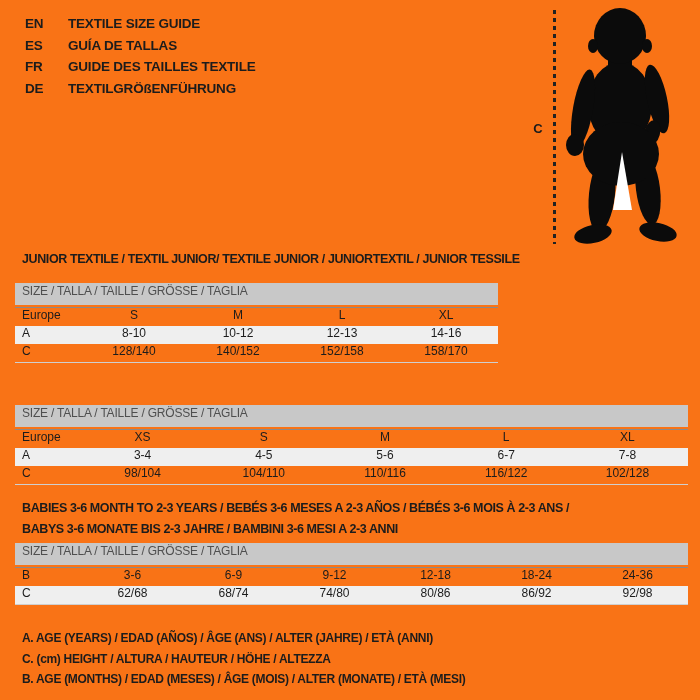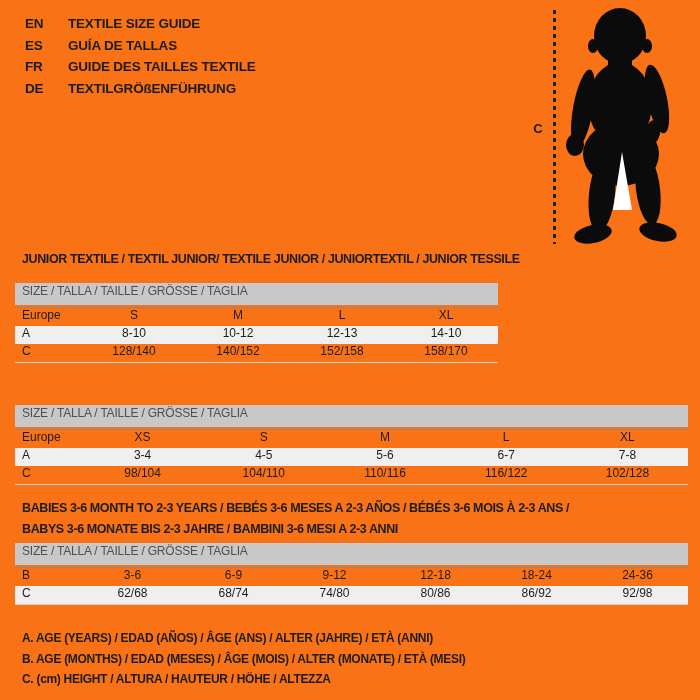--- a/index.html
+++ b/index.html
@@ -105,21 +105,21 @@
         <span class="tcell">S</span>
         <span class="tcell">M</span>
         <span class="tcell">L</span>
         <span class="tcell">XL</span>
       </div>
       <div class="trow shade">
         <span class="tlabel">A</span>
         <span class="tcell">8-10</span>
         <span class="tcell">10-12</span>
         <span class="tcell">12-13</span>
-        <span class="tcell">14-10</span>
+        <span class="tcell">14-16</span>
       </div>
       <div class="trow">
         <span class="tlabel">C</span>
         <span class="tcell">128/140</span>
         <span class="tcell">140/152</span>
         <span class="tcell">152/158</span>
         <span class="tcell">158/170</span>
       </div>
     </div>
   </div>
@@ -177,17 +177,17 @@
         <span class="tcell">74/80</span>
         <span class="tcell">80/86</span>
         <span class="tcell">86/92</span>
         <span class="tcell">92/98</span>
       </div>
     </div>
   </div>
 
   <div class="legend">
     <div>A. AGE (YEARS) / EDAD (AÑOS) / ÂGE (ANS) / ALTER (JAHRE) / ETÀ (ANNI)</div>
+    <div>C. (cm) HEIGHT / ALTURA / HAUTEUR / HÖHE / ALTEZZA</div>
     <div>B. AGE (MONTHS) / EDAD (MESES) / ÂGE (MOIS) / ALTER (MONATE) / ETÀ (MESI)</div>
-    <div>C. (cm) HEIGHT / ALTURA / HAUTEUR / HÖHE / ALTEZZA</div>
   </div>
 
 </div>
 
 </body></html>

